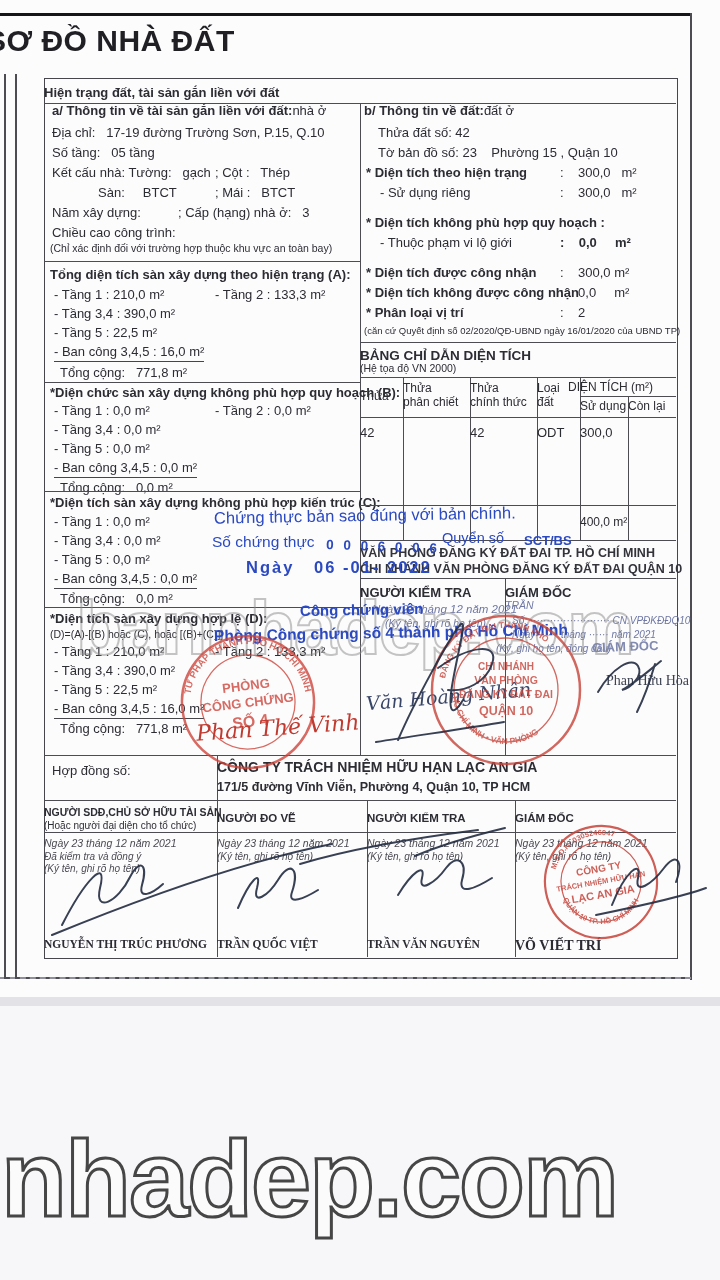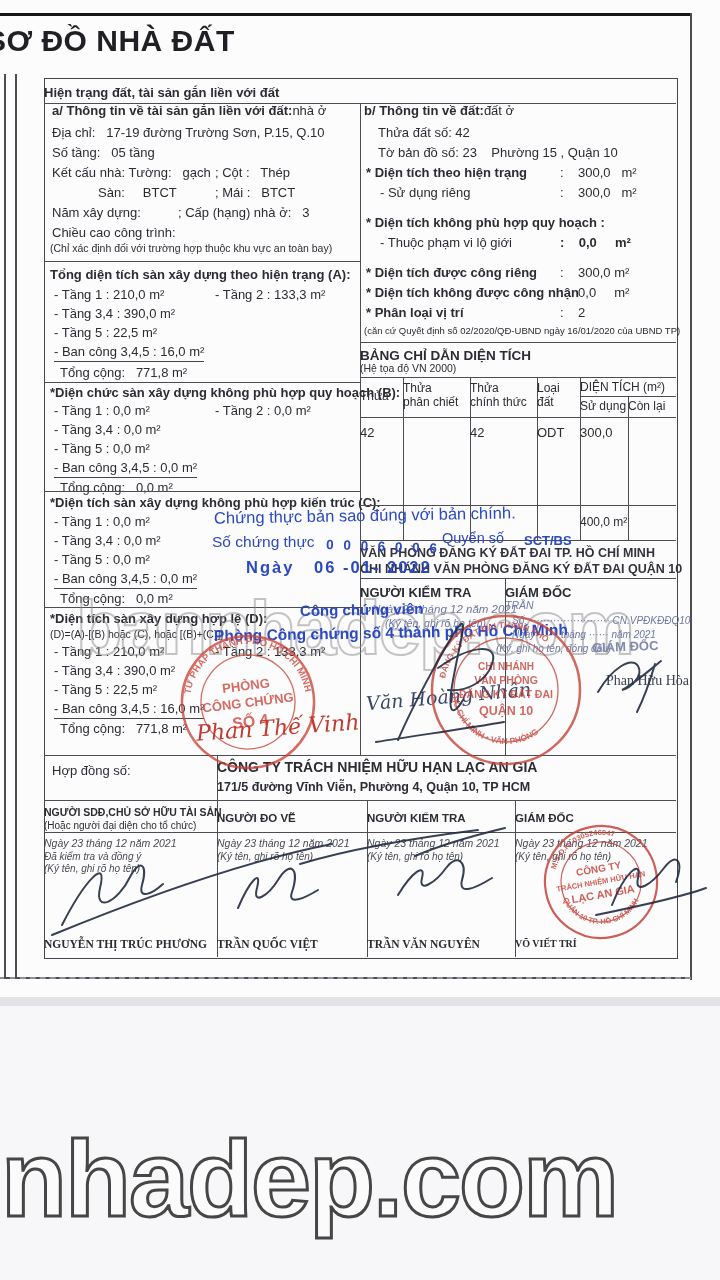--- a/index.html
+++ b/index.html
@@ -94,21 +94,21 @@
 <div class="t" style="left:364px;top:104px"><span class="b">b/ Thông tin về đất:</span><span>đất ở</span></div>
 <div class="t" style="left:378px;top:126px">Thửa đất số: 42</div>
 <div class="t" style="left:378px;top:146px">Tờ bản đồ số: 23    Phường 15 , Quận 10</div>
 <div class="t b" style="left:366px;top:166px">* Diện tích theo hiện trạng</div>
 <div class="t" style="left:560px;top:166px">:    300,0   m²</div>
 <div class="t" style="left:380px;top:186px">- Sử dụng riêng</div>
 <div class="t" style="left:560px;top:186px">:    300,0   m²</div>
 <div class="t b" style="left:366px;top:216px">* Diện tích không phù hợp quy hoạch :</div>
 <div class="t" style="left:380px;top:236px">- Thuộc phạm vi lộ giới</div>
 <div class="t" style="left:560px;top:236px"><span class="b">:    0,0     m²</span></div>
-<div class="t b" style="left:366px;top:266px">* Diện tích được công riêng</div>
+<div class="t b" style="left:366px;top:266px">* Diện tích được công nhận</div>
 <div class="t" style="left:560px;top:266px">:    300,0 m²</div>
 <div class="t b" style="left:366px;top:286px">* Diện tích không được công nhận</div>
 <div class="t" style="left:560px;top:286px">:    0,0     m²</div>
 <div class="t b" style="left:366px;top:306px">* Phân loại vị trí</div>
 <div class="t" style="left:560px;top:306px">:    2</div>
 <div class="t" style="left:364px;top:326px;font-size:9.5px">(căn cứ Quyết định số 02/2020/QĐ-UBND ngày 16/01/2020 của UBND TP)</div>
 <div class="line" style="left:360px;top:342px;width:316px;height:1.2px"></div>
 
 <div class="t b c" style="left:360px;top:348px;width:316px;font-size:13.5px">BẢNG CHỈ DẪN DIỆN TÍCH</div>
 <div class="t c" style="left:360px;top:363px;width:316px;font-size:10.5px">(Hệ tọa độ VN 2000)</div>
@@ -119,21 +119,21 @@
 <div class="line" style="left:580px;top:377px;width:1px;height:163px"></div>
 <div class="line" style="left:580px;top:396px;width:96px;height:1px"></div>
 <div class="line" style="left:628px;top:396px;width:1px;height:144px"></div>
 <div class="t c" style="left:360px;top:390px;width:43px;font-size:12px">Thửa</div>
 <div class="t c" style="left:403px;top:382px;width:67px;font-size:12px">Thửa</div>
 <div class="t c" style="left:403px;top:396px;width:67px;font-size:12px">phân chiết</div>
 <div class="t c" style="left:470px;top:382px;width:67px;font-size:12px">Thửa</div>
 <div class="t c" style="left:470px;top:396px;width:67px;font-size:12px">chính thức</div>
 <div class="t c" style="left:537px;top:382px;width:43px;font-size:12px">Loại</div>
 <div class="t c" style="left:537px;top:396px;width:43px;font-size:12px">đất</div>
-<div class="t c" style="left:580px;top:381px;width:96px;font-size:12px">DIỆN TÍCH (m²)</div>
+<div class="t c" style="left:568px;top:381px;width:96px;font-size:12px">DIỆN TÍCH (m²)</div>
 <div class="t c" style="left:580px;top:400px;width:48px;font-size:12px">Sử dụng</div>
 <div class="t c" style="left:628px;top:400px;width:48px;font-size:12px">Còn lại</div>
 <div class="line" style="left:360px;top:417px;width:316px;height:1.2px"></div>
 <div class="t c" style="left:360px;top:426px;width:43px">42</div>
 <div class="t c" style="left:470px;top:426px;width:67px">42</div>
 <div class="t c" style="left:537px;top:426px;width:43px">ODT</div>
 <div class="t c" style="left:580px;top:426px;width:48px">300,0</div>
 <div class="line" style="left:360px;top:505px;width:316px;height:1px"></div>
 <div class="t c" style="left:580px;top:516px;width:48px;font-size:12px">400,0 m²</div>
 <div class="line" style="left:360px;top:540px;width:316px;height:1.2px"></div>
@@ -178,21 +178,21 @@
 <div class="t i c" style="left:44px;top:863px;width:173px;font-size:10px;color:#4a4a52">(Ký tên, ghi rõ họ tên)</div>
 <div class="t i c" style="left:217px;top:838px;width:150px;font-size:10.5px;color:#4a4a52">Ngày 23 tháng 12 năm 2021</div>
 <div class="t i c" style="left:217px;top:851px;width:150px;font-size:10px;color:#4a4a52">(Ký tên, ghi rõ họ tên)</div>
 <div class="t i c" style="left:367px;top:838px;width:148px;font-size:10.5px;color:#4a4a52">Ngày 23 tháng 12 năm 2021</div>
 <div class="t i c" style="left:367px;top:851px;width:148px;font-size:10px;color:#4a4a52">(Ký tên, ghi rõ họ tên)</div>
 <div class="t i c" style="left:515px;top:838px;width:161px;font-size:10.5px;color:#4a4a52">Ngày 23 tháng 12 năm 2021</div>
 <div class="t i c" style="left:515px;top:851px;width:161px;font-size:10px;color:#4a4a52">(Ký tên, ghi rõ họ tên)</div>
 <div class="t b c serif" style="left:44px;top:938px;width:173px;font-size:11.5px">NGUYỄN THỊ TRÚC PHƯƠNG</div>
 <div class="t b c serif" style="left:217px;top:938px;width:150px;font-size:11.5px">TRẦN QUỐC VIỆT</div>
 <div class="t b c serif" style="left:367px;top:938px;width:148px;font-size:11.5px">TRẦN VĂN NGUYÊN</div>
-<div class="t b c serif" style="left:515px;top:938px;width:127px;font-size:10px">VÕ VIẾT TRÍ</div>
+<div class="t b c serif" style="left:515px;top:938px;width:127px;font-size:14px">VÕ VIẾT TRÍ</div>
 
 <div class="wm-mid">bannhadep.com</div>
 
 <div class="t blue" style="left:214px;top:506px;font-size:16.5px;font-weight:500;transform:rotate(-1deg)">Chứng thực bản sao đúng với bản chính.</div>
 <div class="t blue" style="left:212px;top:533px;font-size:15.5px;font-weight:500">Số chứng thực</div>
 <div class="t blue b" style="left:326px;top:539px;font-size:13.5px;letter-spacing:3px;transform:rotate(2deg)">0 0 0 6 0 0 6</div>
 <div class="t blue" style="left:442px;top:530px;font-size:14.5px;font-weight:500">Quyển số</div>
 <div class="t blue b" style="left:524px;top:534px;font-size:13px">SCT/BS</div>
 <div class="t blue b" style="left:246px;top:558px;font-size:16.5px;letter-spacing:2px">Ngày   06 -01- 2022</div>
 <div class="t blue" style="left:300px;top:602px;font-size:15px;font-weight:600;transform:rotate(-1deg)">Công chứng viên</div>

